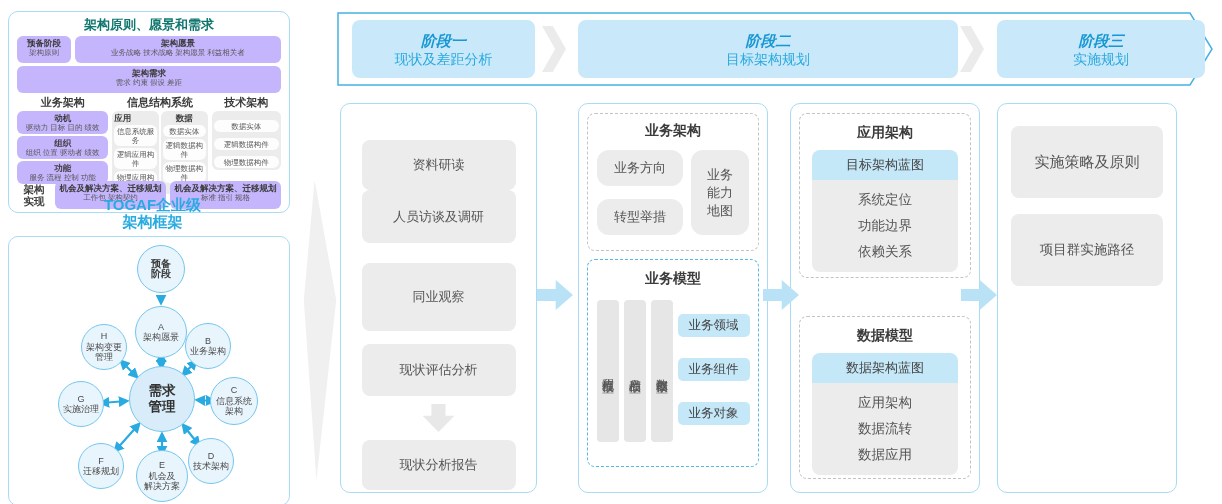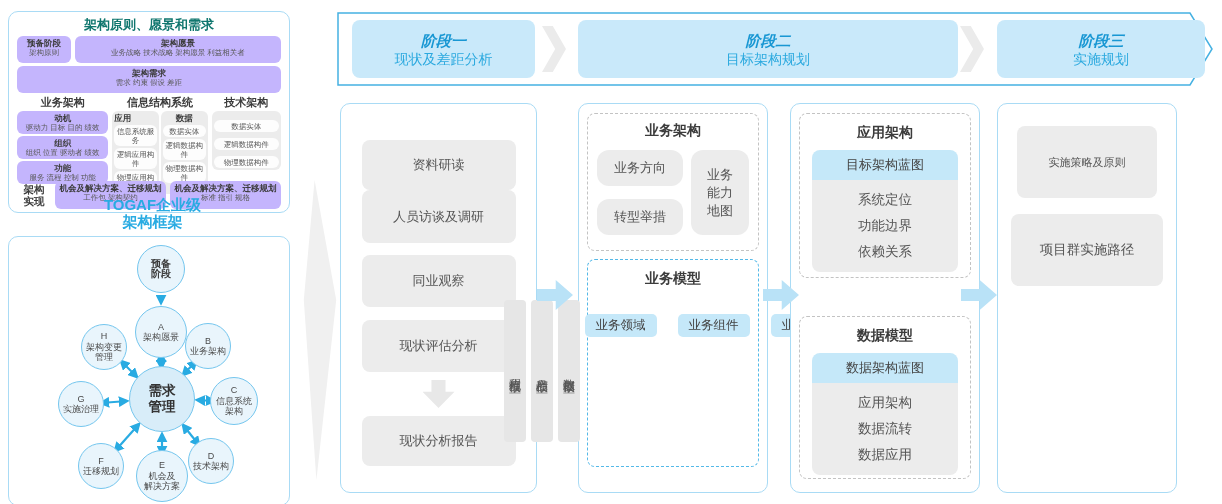--- a/index.html
+++ b/index.html
@@ -201,21 +201,21 @@
   <div class="chev" style="left:960px;top:26px;"></div>
   <div class="phasebox" style="left:997px;top:20px;width:208px;height:58px;">
     <div class="ph-t">阶段三</div>
     <div class="ph-s">实施规划</div>
   </div>
 
   <div class="panel" style="left:340px;top:103px;width:197px;height:390px;">
     <div style="display:flex;flex-direction:column;align-items:center;padding-top:22px;">
       <div class="step" style="height:50px;margin-top:14px;">资料研读</div>
       <div class="step" style="height:53px;">人员访谈及调研</div>
-      <div class="step" style="height:52px;margin-top:12px;">同业观察</div>
+      <div class="step" style="height:68px;margin-top:20px;">同业观察</div>
       <div class="step" style="height:52px;margin-top:13px;">现状评估分析</div>
       <div class="darrow" style="margin-top:8px;"></div>
       <div class="step" style="height:50px;margin-top:8px;">现状分析报告</div>
     </div>
   </div>
 
   <div class="panel" style="left:578px;top:103px;width:190px;height:390px;">
     <div class="dashed-gray" style="left:8px;top:9px;width:172px;height:138px;">
       <div class="subtitle" style="margin-top:8px;">业务架构</div>
       <div style="display:flex;gap:8px;padding:10px 9px 0;">
@@ -227,21 +227,21 @@
 能力
 地图</div>
       </div>
     </div>
     <div class="dashed-blue" style="left:8px;top:155px;width:172px;height:208px;">
       <div class="subtitle" style="margin-top:10px;">业务模型</div>
       <div style="display:flex;justify-content:center;gap:5px;margin-top:12px;">
         <div class="vbar">流程模型</div>
         <div class="vbar">产品模型</div>
         <div class="vbar">数据模型</div>
-        <div style="display:flex;flex-direction:row;margin-top:14px;gap:21px;">
+        <div style="display:flex;flex-direction:column;margin-top:14px;gap:21px;">
           <div class="bluebox" style="width:72px;height:23px;">业务领域</div>
           <div class="bluebox" style="width:72px;height:23px;">业务组件</div>
           <div class="bluebox" style="width:72px;height:23px;">业务对象</div>
         </div>
       </div>
     </div>
   </div>
 
   <div class="panel" style="left:790px;top:103px;width:190px;height:390px;">
     <div class="dashed-gray" style="left:8px;top:9px;width:172px;height:165px;">
@@ -263,21 +263,21 @@
           <div class="card-i">应用架构</div>
           <div class="card-i">数据流转</div>
           <div class="card-i">数据应用</div>
         </div>
       </div>
     </div>
   </div>
 
   <div class="panel" style="left:997px;top:103px;width:180px;height:390px;">
     <div style="display:flex;flex-direction:column;align-items:center;padding-top:22px;">
-      <div class="step pre" style="width:140px;height:72px;font-size:11px;line-height:20px;">实施策略及原则</div>
+      <div class="step pre" style="width:152px;height:72px;font-size:15px;line-height:20px;">实施策略及原则</div>
       <div class="step pre" style="width:152px;height:72px;font-size:13.5px;line-height:20px;margin-top:16px;">项目群实施路径</div>
     </div>
   </div>
 
   <div class="rarrow" style="left:537px;top:280px;"></div>
   <div class="rarrow" style="left:763px;top:280px;"></div>
   <div class="rarrow" style="left:961px;top:280px;"></div>
 
 </div>
 

